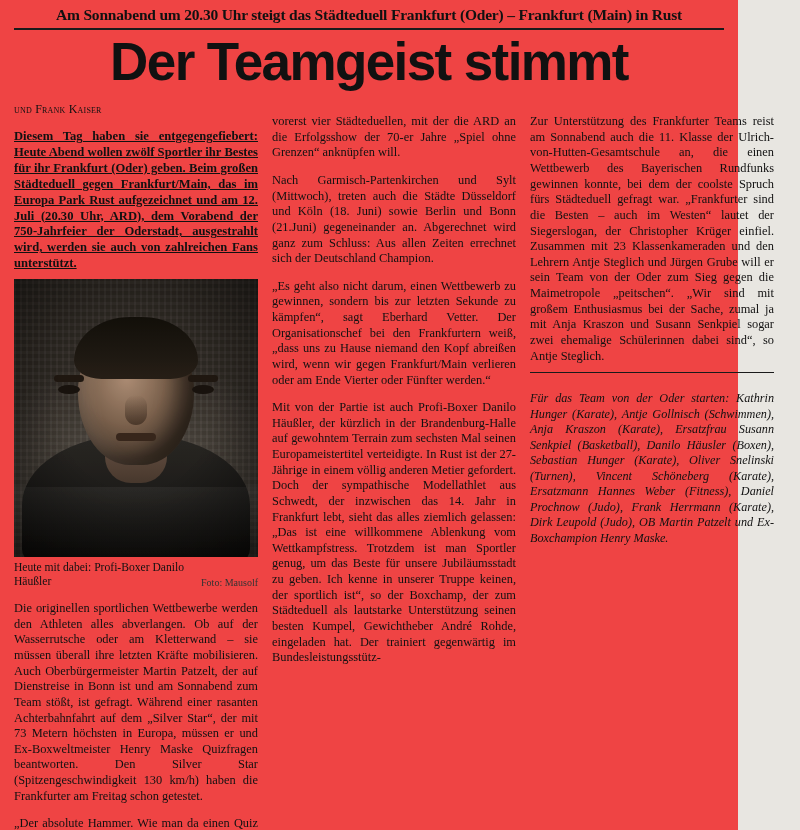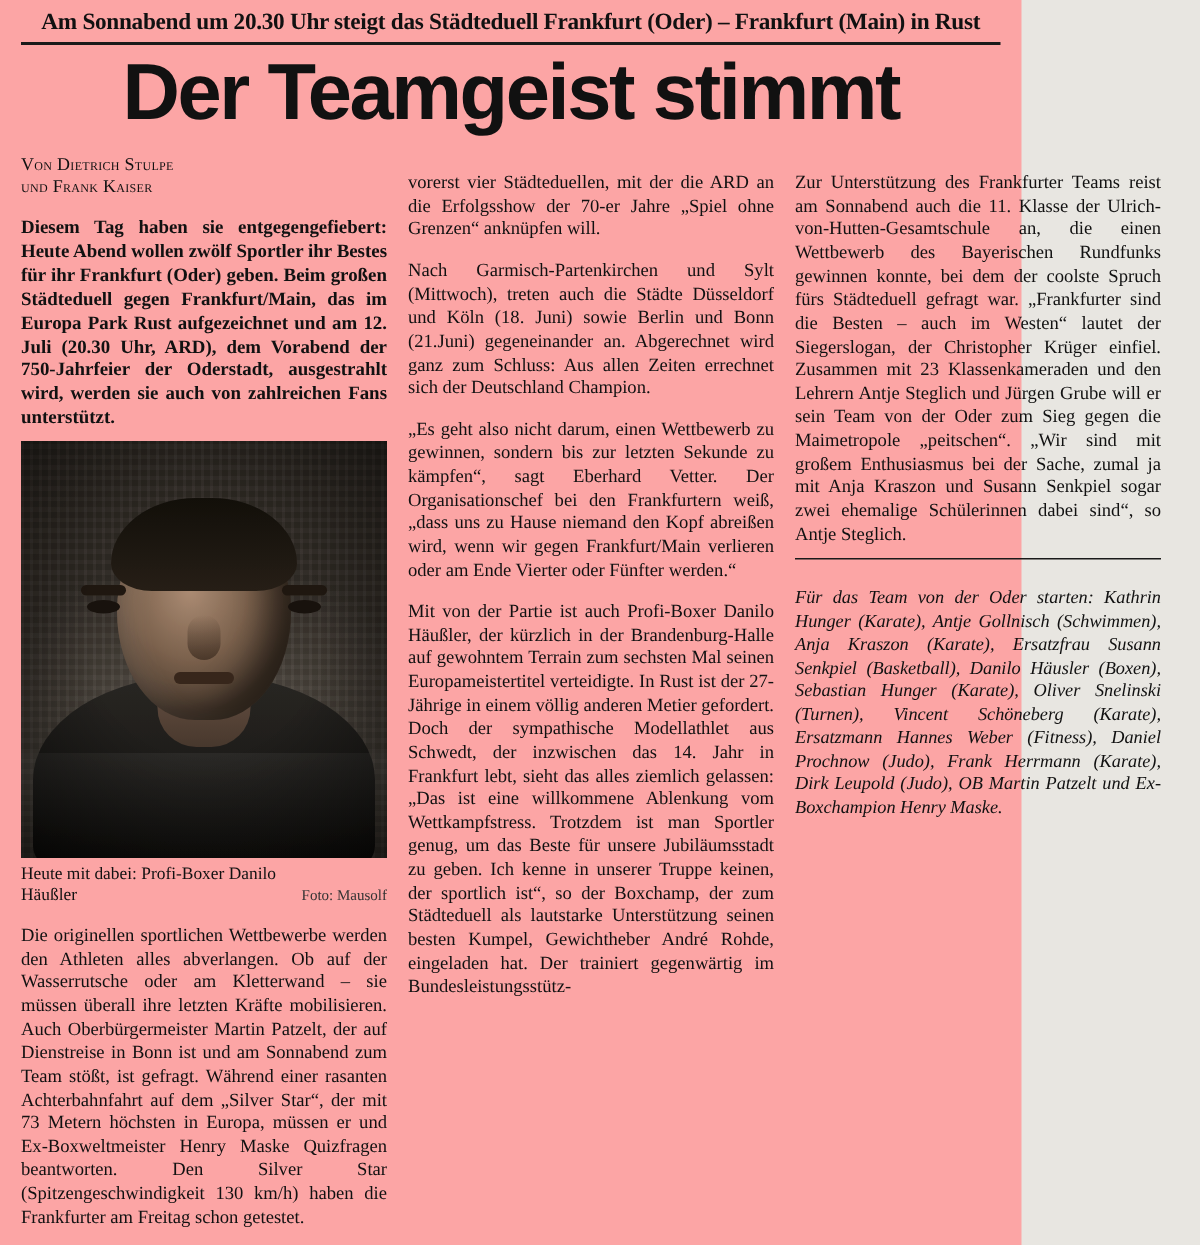--- a/index.html
+++ b/index.html
@@ -9,23 +9,23 @@
   body {
     width: 800px;
     height: 830px;
     background: #e8e6e1;
     font-family: "Liberation Serif", serif;
     color: #111;
     overflow: hidden;
   }
   .page {
     position: relative;
-    width: 681px;
+    width: 738px;
     height: 830px;
-    background: #fca5a5;
+    background: #ef4444;
     box-sizing: border-box;
     padding: 6px 14px 8px 14px;
   }
   
   .kicker {
     font-family: "Liberation Serif", serif;
     font-weight: bold;
     font-size: 15.5px;
     line-height: 1.05;
     text-align: center;
@@ -70,20 +70,21 @@
     font-size: 12px;
     line-height: 1.25;
     margin-bottom: 9px;
     letter-spacing: 0.2px;
   }
   .lead {
     font-weight: bold;
     font-size: 12.6px;
     line-height: 1.26;
     text-align: justify;
+    text-decoration: underline;
   }
   
   .photo-wrap {
     margin: 2px 0 4px 0;
   }
   .photo {
     width: 244px;
     height: 278px;
     position: relative;
     overflow: hidden;
@@ -229,21 +230,20 @@
 
   <div class="kicker">Am Sonnabend um 20.30 Uhr steigt das Städteduell Frankfurt (Oder) – Frankfurt (Main) in Rust</div>
   <div class="rule-top"></div>
 
   <div class="headline">Der Teamgeist stimmt</div>
 
   <div class="cols">
 
     <div class="col">
       <div class="byline">
-        <div>Von Dietrich Stulpe</div>
         <div>und Frank Kaiser</div>
       </div>
 
       <p class="lead">Diesem Tag haben sie entgegengefiebert: Heute Abend wollen zwölf Sportler ihr Bestes für ihr Frankfurt (Oder) geben. Beim großen Städteduell gegen Frankfurt/Main, das im Europa Park Rust aufgezeichnet und am 12. Juli (20.30 Uhr, ARD), dem Vorabend der 750-Jahrfeier der Oderstadt, ausgestrahlt wird, werden sie auch von zahlreichen Fans unterstützt.</p>
 
       <div class="photo-wrap">
         <div class="photo">
           <div class="bg"></div>
           <div class="wall"></div>
           <div class="torso"></div>

